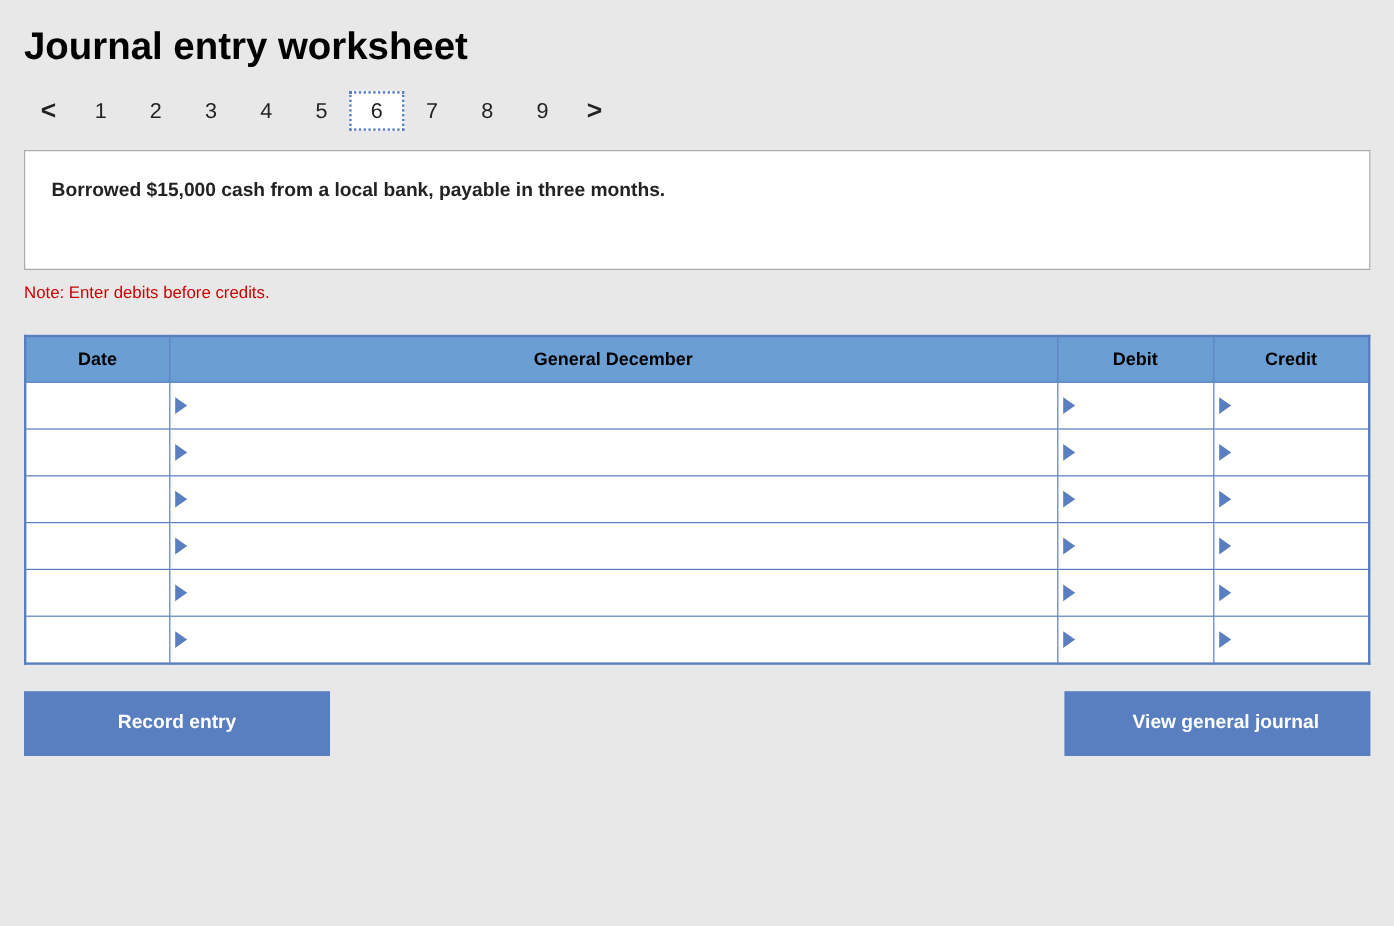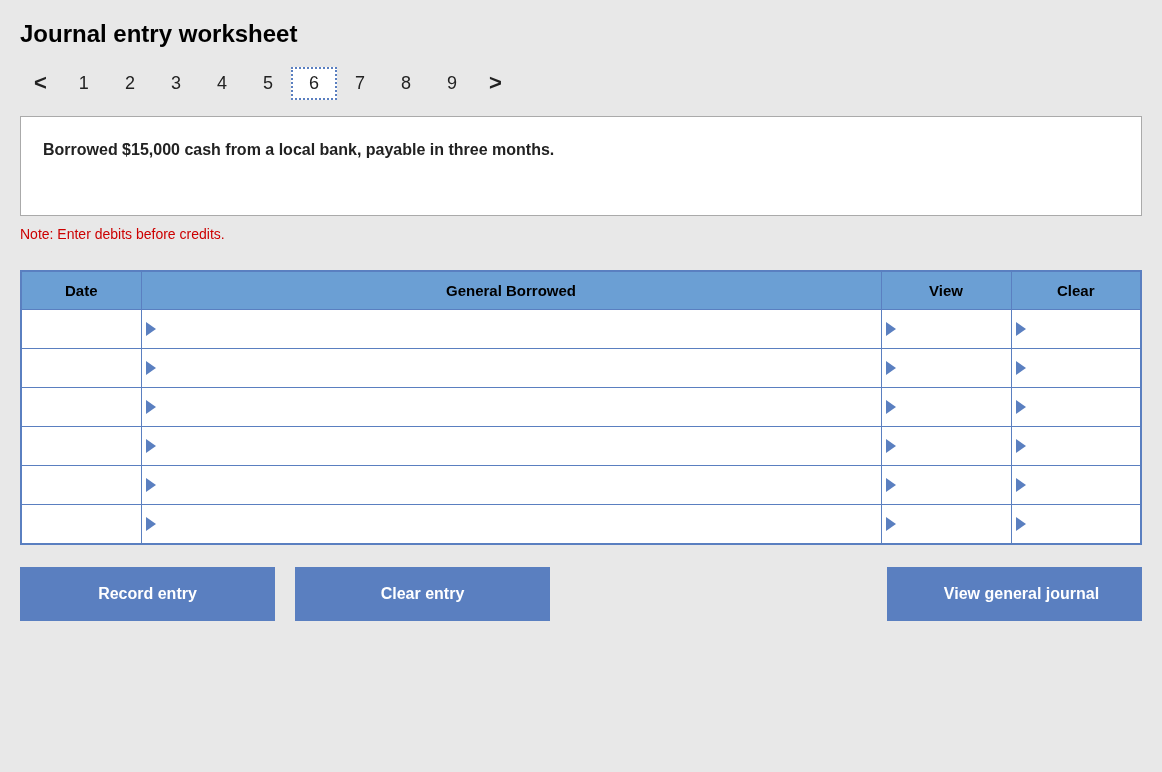--- a/index.html
+++ b/index.html
@@ -9,21 +9,21 @@
     }
     body {
       background-color: #e8e8e8;
       font-family: Arial, sans-serif;
       font-size: 15px;
       padding: 20px;
       width: 1162px;
       min-height: 772px;
     }
     .page-title {
-      font-size: 24px;
+      font-size: 32px;
       font-weight: bold;
       margin-bottom: 18px;
       color: #000;
     }
     .nav-bar {
       display: flex;
       align-items: center;
       gap: 0;
       margin-bottom: 16px;
     }
@@ -165,23 +165,23 @@
 <div class="description-box">
   <span>Borrowed $15,000 cash from a local bank, payable in three months.</span>
 </div>
 
 <div class="note-text">Note: Enter debits before credits.</div>
 
 <table class="journal-table">
   <thead>
     <tr>
       <th class="col-date">Date</th>
-      <th class="col-journal">General Borrowed</th>
-      <th class="col-debit">View</th>
-      <th class="col-credit">Clear</th>
+      <th class="col-journal">General December</th>
+      <th class="col-debit">Debit</th>
+      <th class="col-credit">Credit</th>
     </tr>
   </thead>
   <tbody>
     <tr>
       <td class="col-date date-cell"></td>
       <td class="col-journal">
         <div class="cell-with-arrow">
           <span class="arrow-indicator"></span>
           <input class="cell-input" type="text" style="">
         </div>
@@ -303,16 +303,15 @@
           <input class="cell-input" type="text" style="">
         </div>
       </td>
     </tr>
   </tbody>
 </table>
 
 <div class="buttons-row">
   <button class="btn">Record entry</button>
   <div style="width: 20px;"></div>
-  <button class="btn">Clear entry</button>
   <div class="spacer"></div>
   <button class="btn btn-right">View general journal</button>
 </div>
 
 </body></html>

